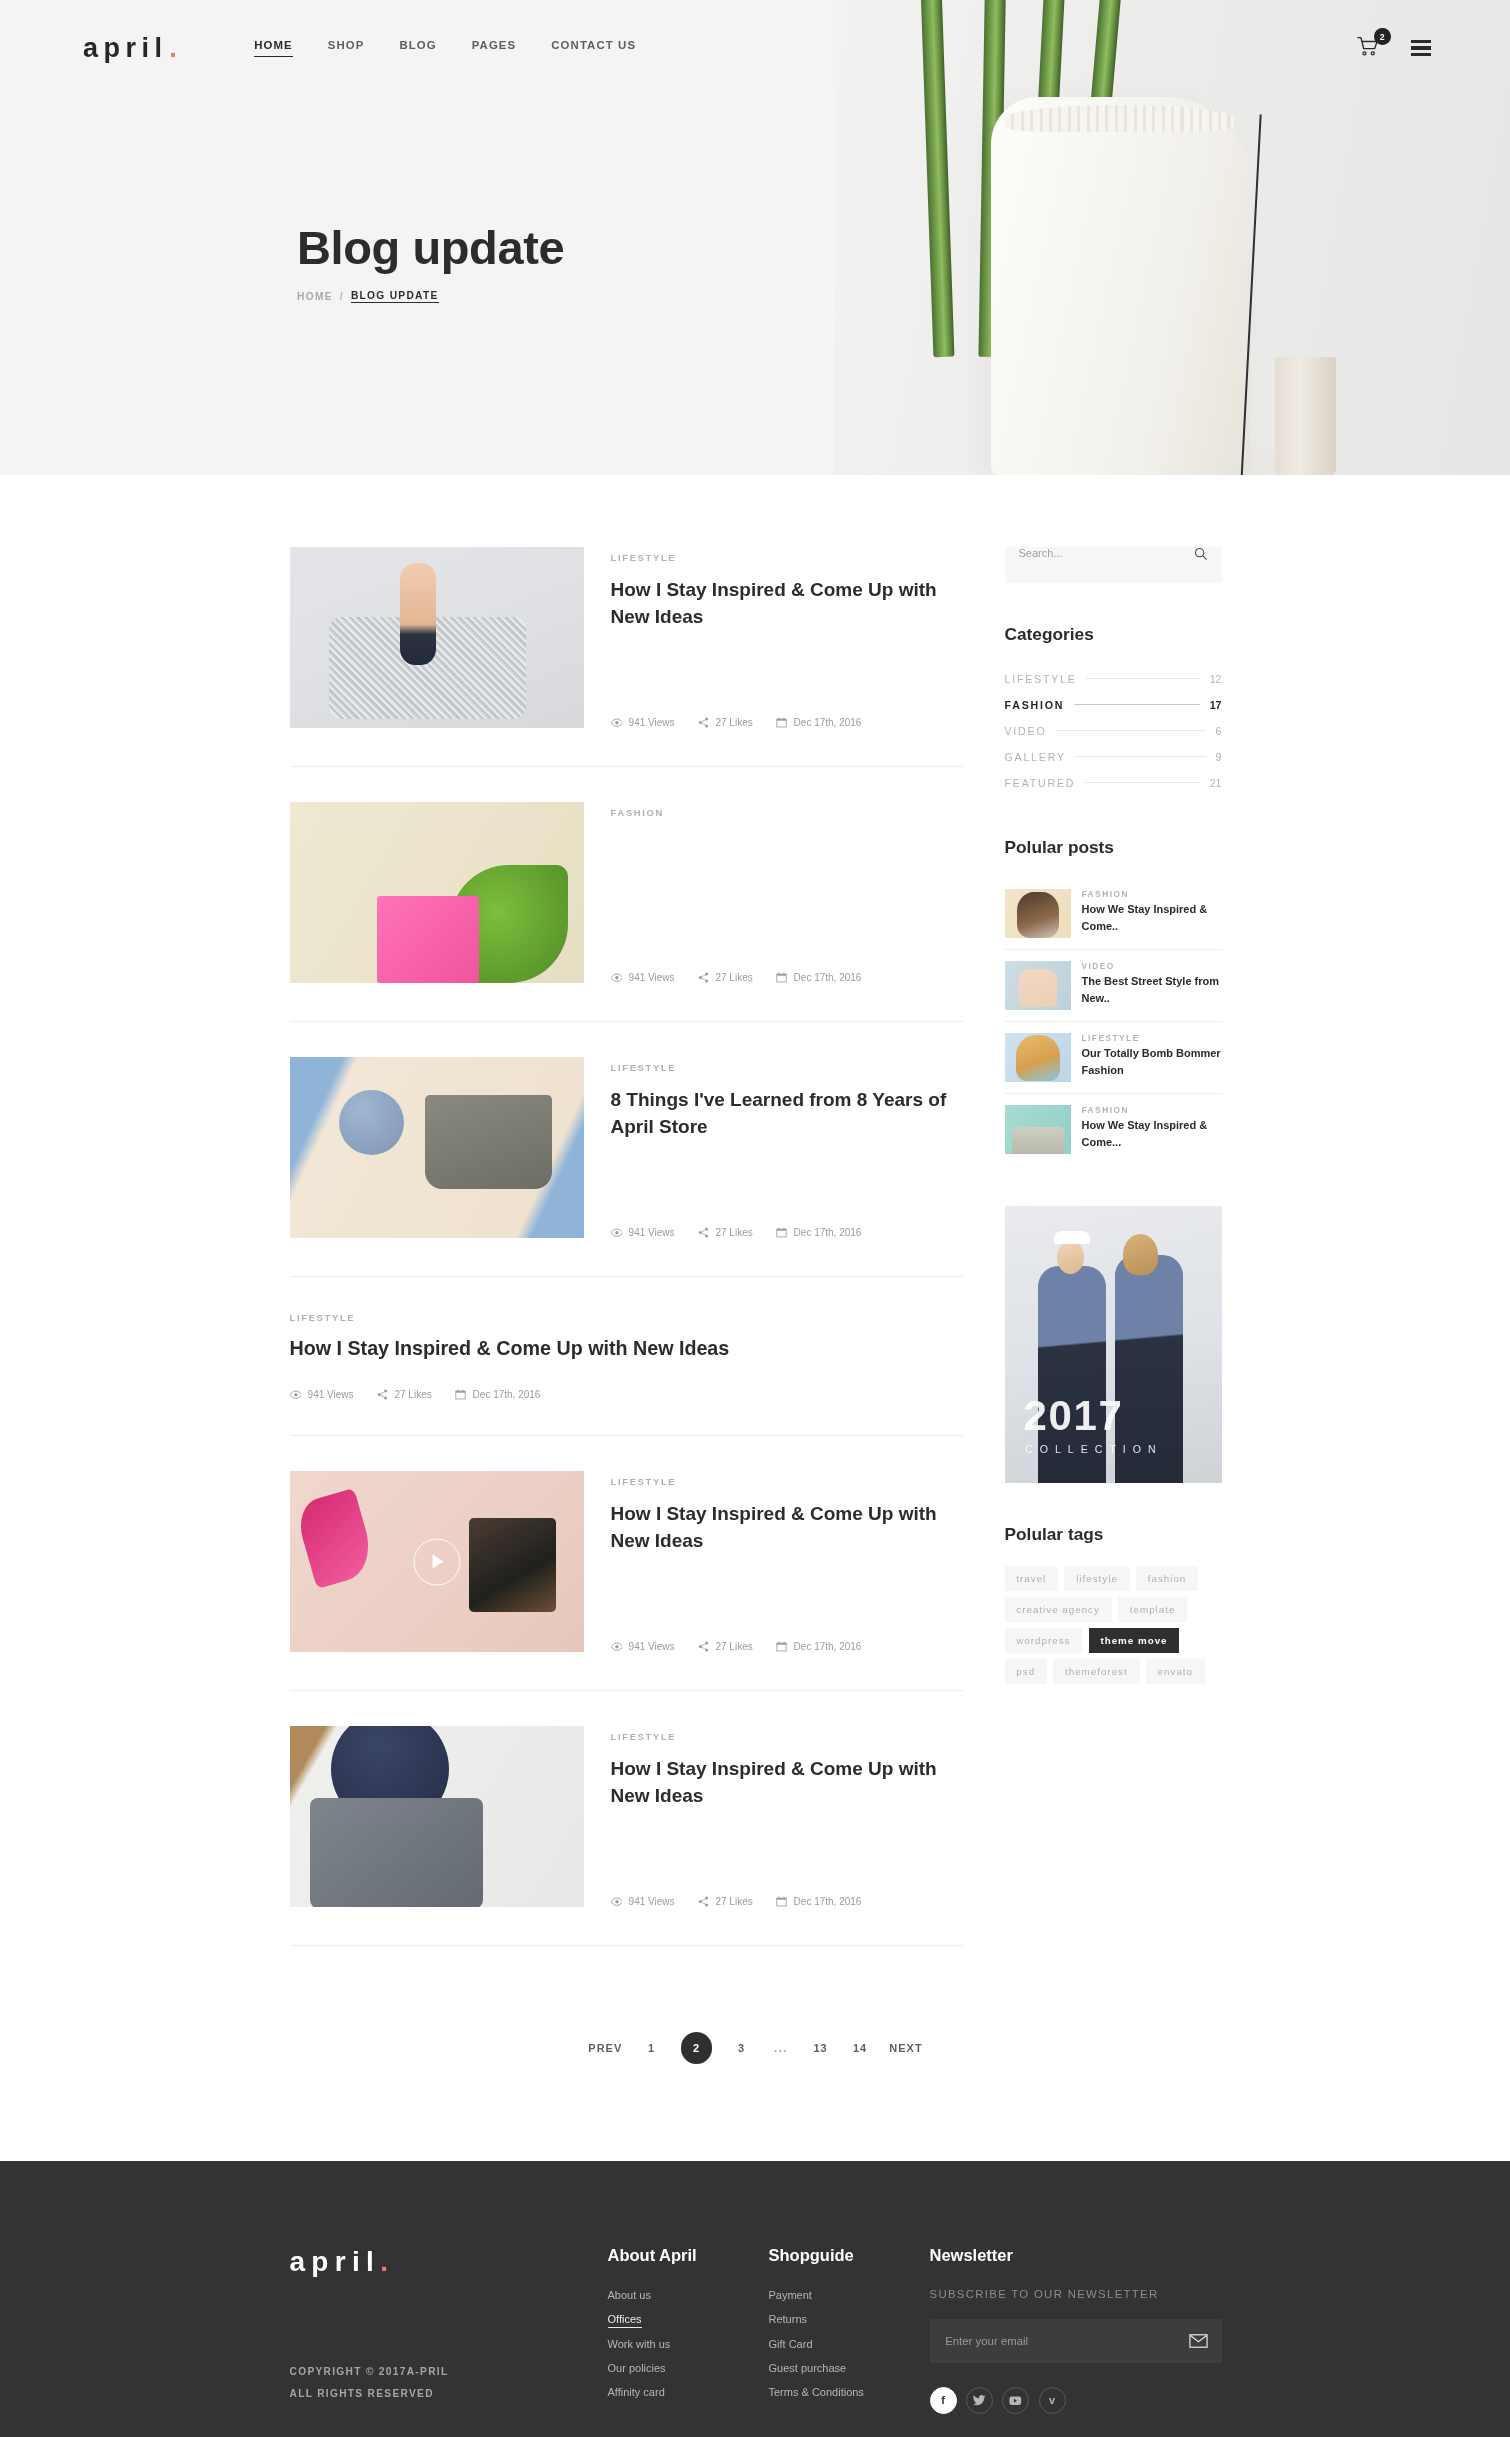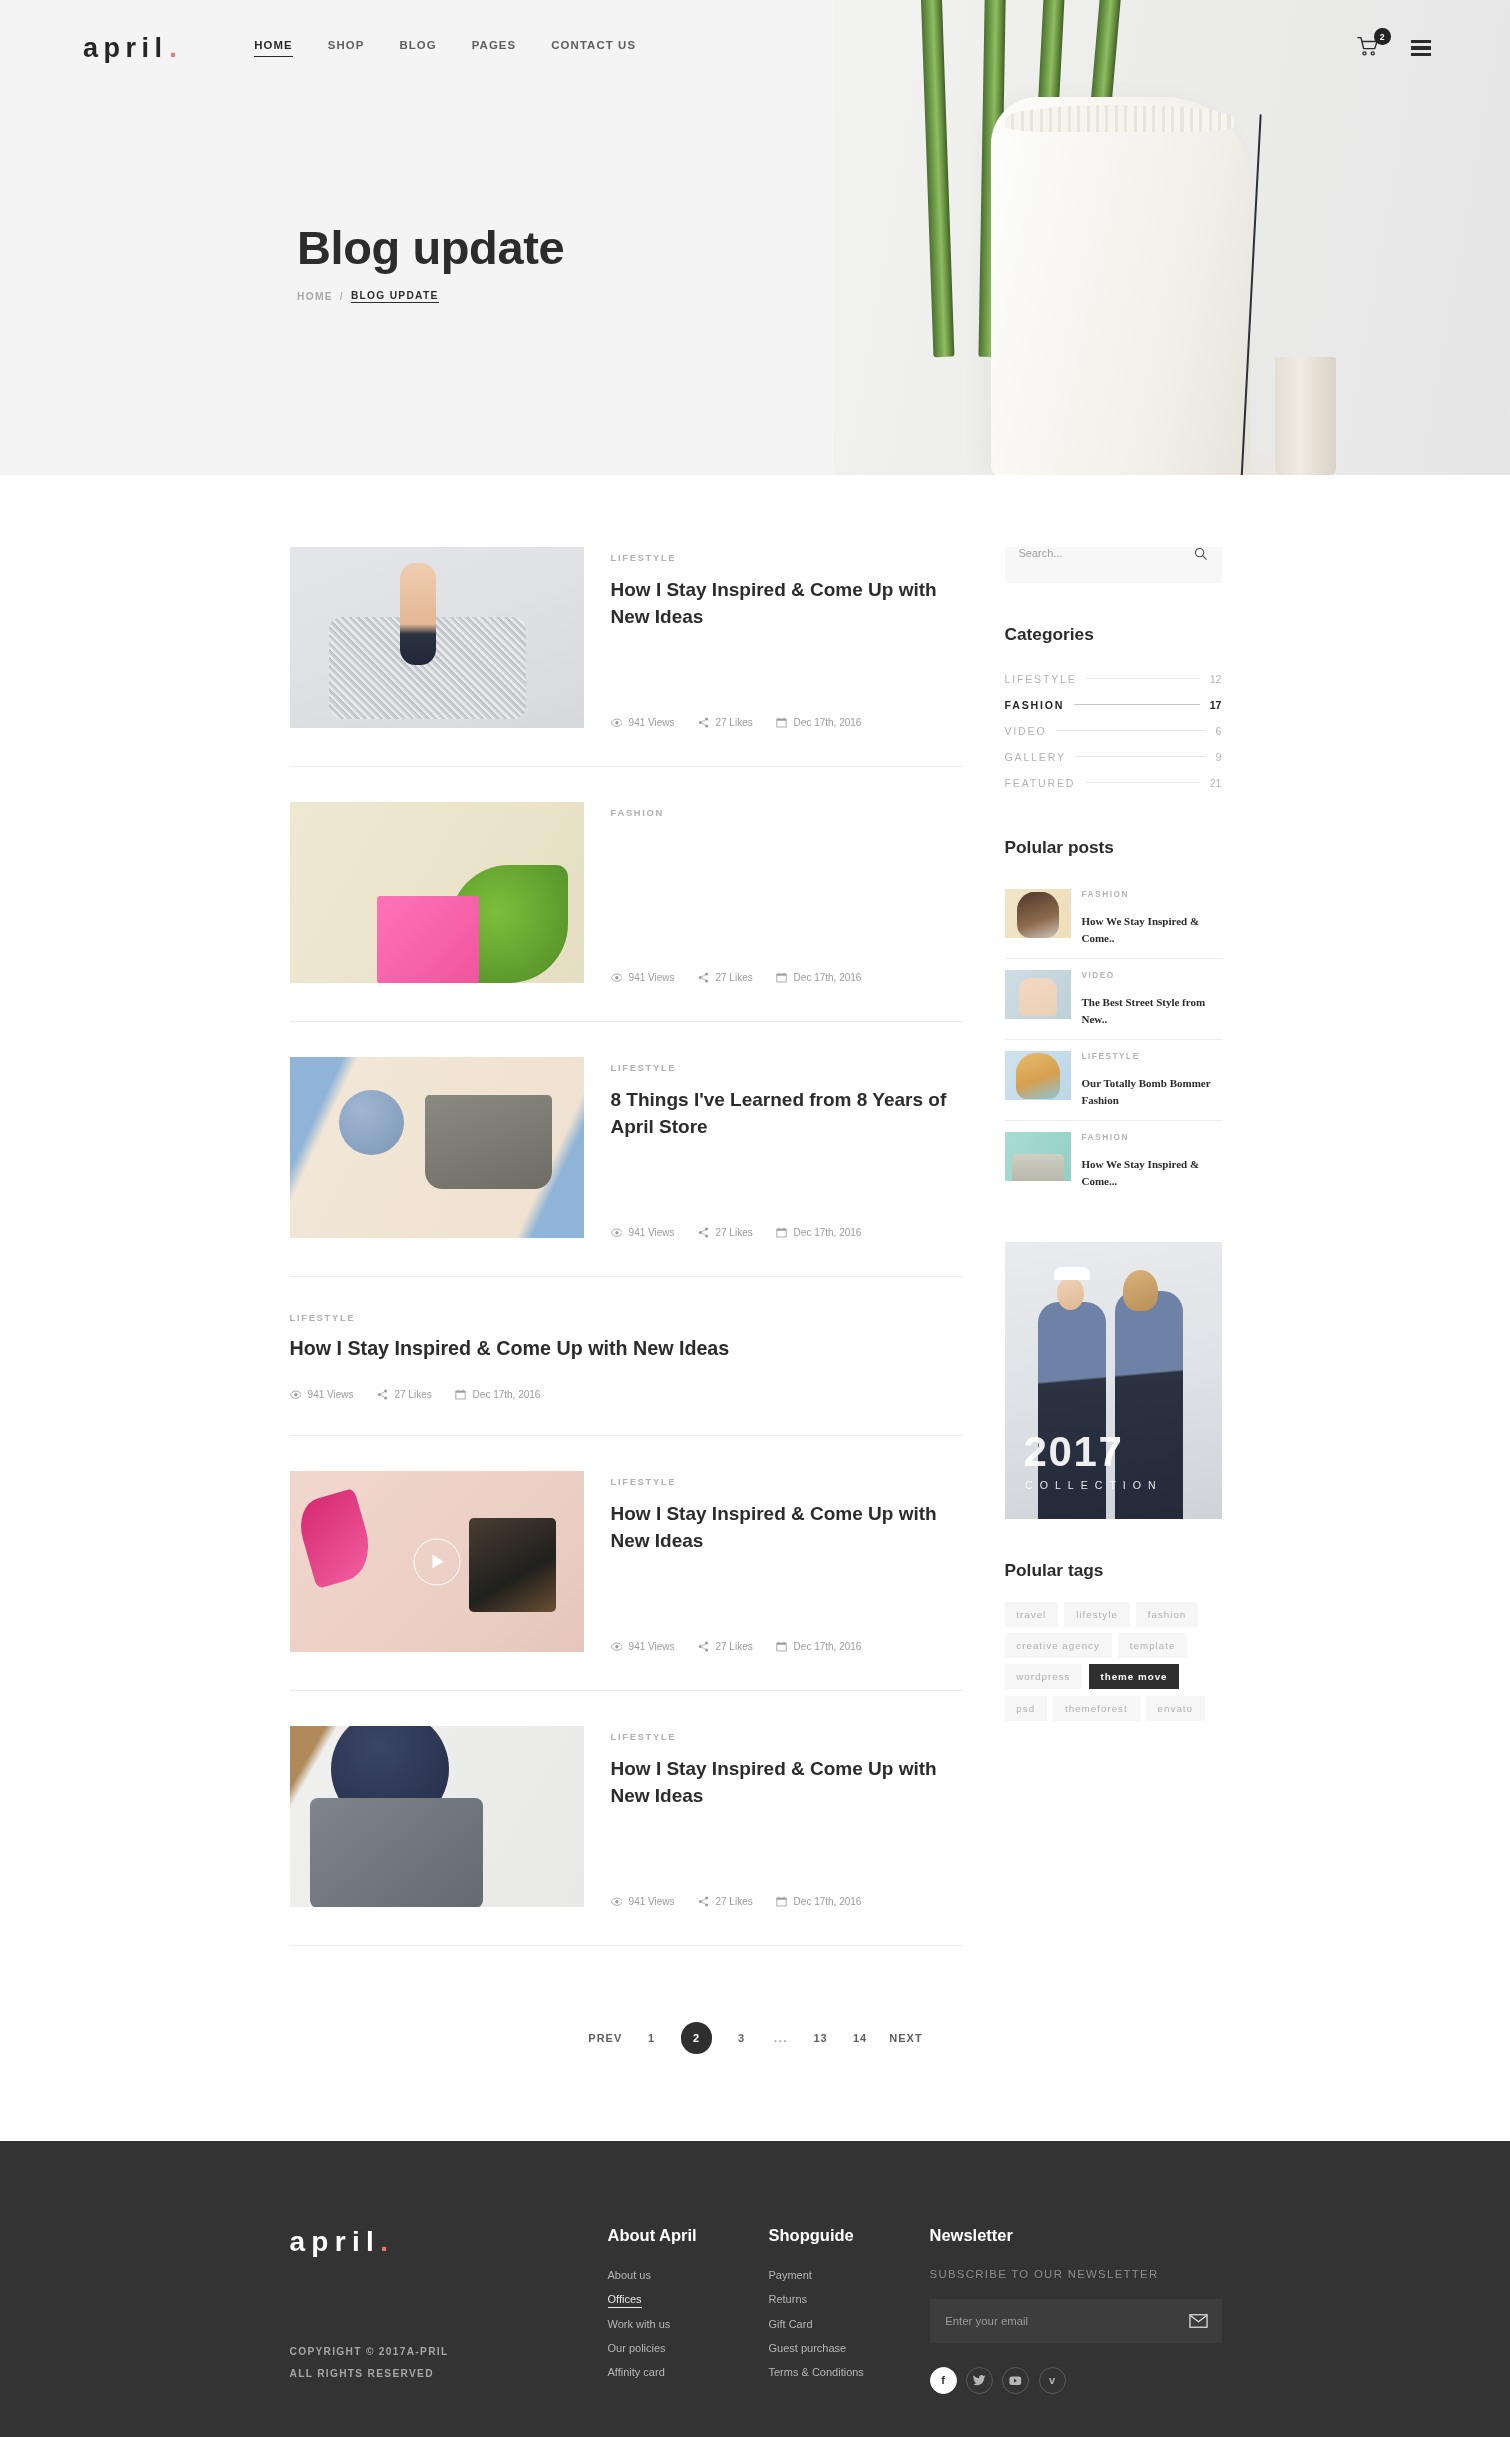--- a/index.html
+++ b/index.html
@@ -192,21 +192,21 @@
   .cat-row.active .cat-name,
   .cat-row.active .cat-count { color:#242424; font-weight:700; }
   .cat-row.active .cat-line { background:#c7c7c7; }
 
   .pp-item {
     display:flex; gap:11px; padding:11px 0; border-bottom:0.8px solid #ededed; align-items:flex-start;
   }
   .pp-item:last-child { border-bottom:none; }
   .pp-thumb { width:66px; height:49px; flex:0 0 66px; position:relative; overflow:hidden; }
   .pp-cat { font-size:8.3px; letter-spacing:1.5px; color:#b4b4b4; font-weight:600; text-transform:uppercase; }
-  .pp-title { margin-top:14px; font-size:11px; font-weight:700; line-height:1.55; color:#2b2b2b;font-family:Liberation Serif, serif; }
+  .pp-title { margin-top:2px; font-size:11px; font-weight:700; line-height:1.55; color:#2b2b2b; }
   .t-girl { background:linear-gradient(120deg,#f2e5c7,#eddfbb); }
   .t-girl:after{content:"";position:absolute;left:12.6px;top:3.1px;width:42px;height:46px;border-radius:40% 40% 30% 30%;
     background:linear-gradient(160deg,#4d392c,#8d6a4c 60%,#cfc6bd);}
   .t-shoes { background:linear-gradient(120deg,#cfdde3,#bdd0d9); }
   .t-shoes:after{content:"";position:absolute;left:14px;top:7.9px;width:38px;height:38px;
     background:linear-gradient(160deg,#f3d9c3,#ead0b5);border-radius:30% 30% 12% 12%;}
   .t-blonde { background:linear-gradient(120deg,#cfe2ef,#bcd6e8); }
   .t-blonde:after{content:"";position:absolute;left:11px;top:1.6px;width:44px;height:46px;border-radius:45% 45% 25% 25%;
     background:linear-gradient(160deg,#e6bd6e,#d79f4e 55%,#88c7d8);}
   .t-seats { background:linear-gradient(120deg,#a9dcd2,#92cfc5); }
@@ -237,21 +237,21 @@
 
   .tags { display:flex; flex-wrap:wrap; gap:6.3px; }
   .tag {
     background:#f6f6f6; color:#b0b0b0; font-size:9.8px; letter-spacing:1px;
     padding:7px 11.8px; white-space:nowrap;
   }
   .tag.active { background:#2f2f2f; color:#fff; font-weight:700; }
 
   
   .pager {
-    width:932px; margin:0 auto; display:flex; justify-content:center; align-items:center;
+    width:932px; margin:10px auto; display:flex; justify-content:center; align-items:center;
     gap:19px; padding:41px 0 87px 0;
   }
   .pager a {
     font-size:11px; font-weight:700; letter-spacing:1px; color:#5f5f5f;
     text-decoration:none; min-width:20.5px; text-align:center;
   }
   .pager a.cur {
     width:31.5px; height:31.5px; border-radius:50%; background:#2f2f2f; color:#fff;
     display:flex; align-items:center; justify-content:center;
   }

